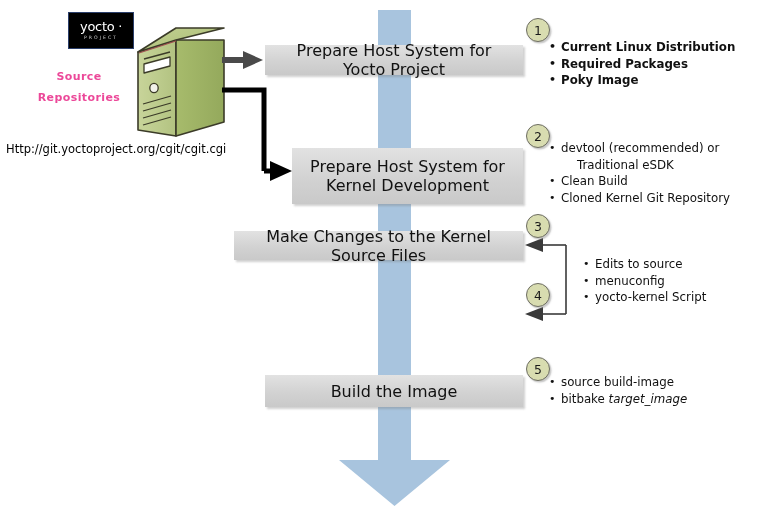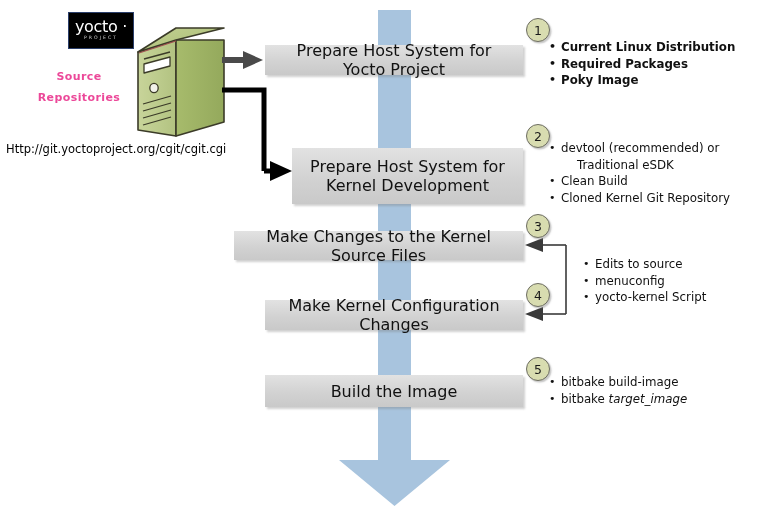--- a/index.html
+++ b/index.html
@@ -26,21 +26,21 @@
     background: #000000;
     border: 1px solid #2b3f6b;
     box-sizing: border-box;
     display: flex;
     flex-direction: column;
     align-items: center;
     justify-content: center;
   }
   .yocto-word {
     color: #ffffff;
-    font-size: 16px;
+    font-size: 13px;
     letter-spacing: -0.3px;
     line-height: 13px;
     font-family: "DejaVu Sans", "Liberation Sans", sans-serif;
   }
   .yocto-sub {
     color: #cfcfcf;
     font-size: 4.6px;
     letter-spacing: 2px;
     line-height: 7px;
     margin-top: 1px;
@@ -224,23 +224,20 @@
 
   <div class="abs box" id="box1">
     <span>Prepare Host System for Yocto Project</span>
   </div>
   <div class="abs box" id="box2">
     <span>Prepare Host System for Kernel Development</span>
   </div>
   <div class="abs box" id="box3">
     <span>Make Changes to the Kernel Source Files</span>
   </div>
-  <div class="abs box" id="box4">
-    <span>Make Kernel Configuration Changes</span>
-  </div>
   <div class="abs box" id="box5">
     <span>Build the Image</span>
   </div>
 
   <div class="abs step-circle" id="circle1">
     <span>1</span>
   </div>
   <div class="abs step-circle" id="circle2">
     <span>2</span>
   </div>
@@ -286,20 +283,20 @@
     <div class="li">
       <span>menuconfig</span>
     </div>
     <div class="li">
       <span>yocto-kernel Script</span>
     </div>
   </div>
 
   <div class="abs bullets" id="bul5">
     <div class="li">
-      <span>bitbake build-image</span>
+      <span>source build-image</span>
     </div>
     <div class="li">
       <span>bitbake </span><span class="ital">target_image</span>
     </div>
   </div>
 
 </div>
 
 </body></html>

